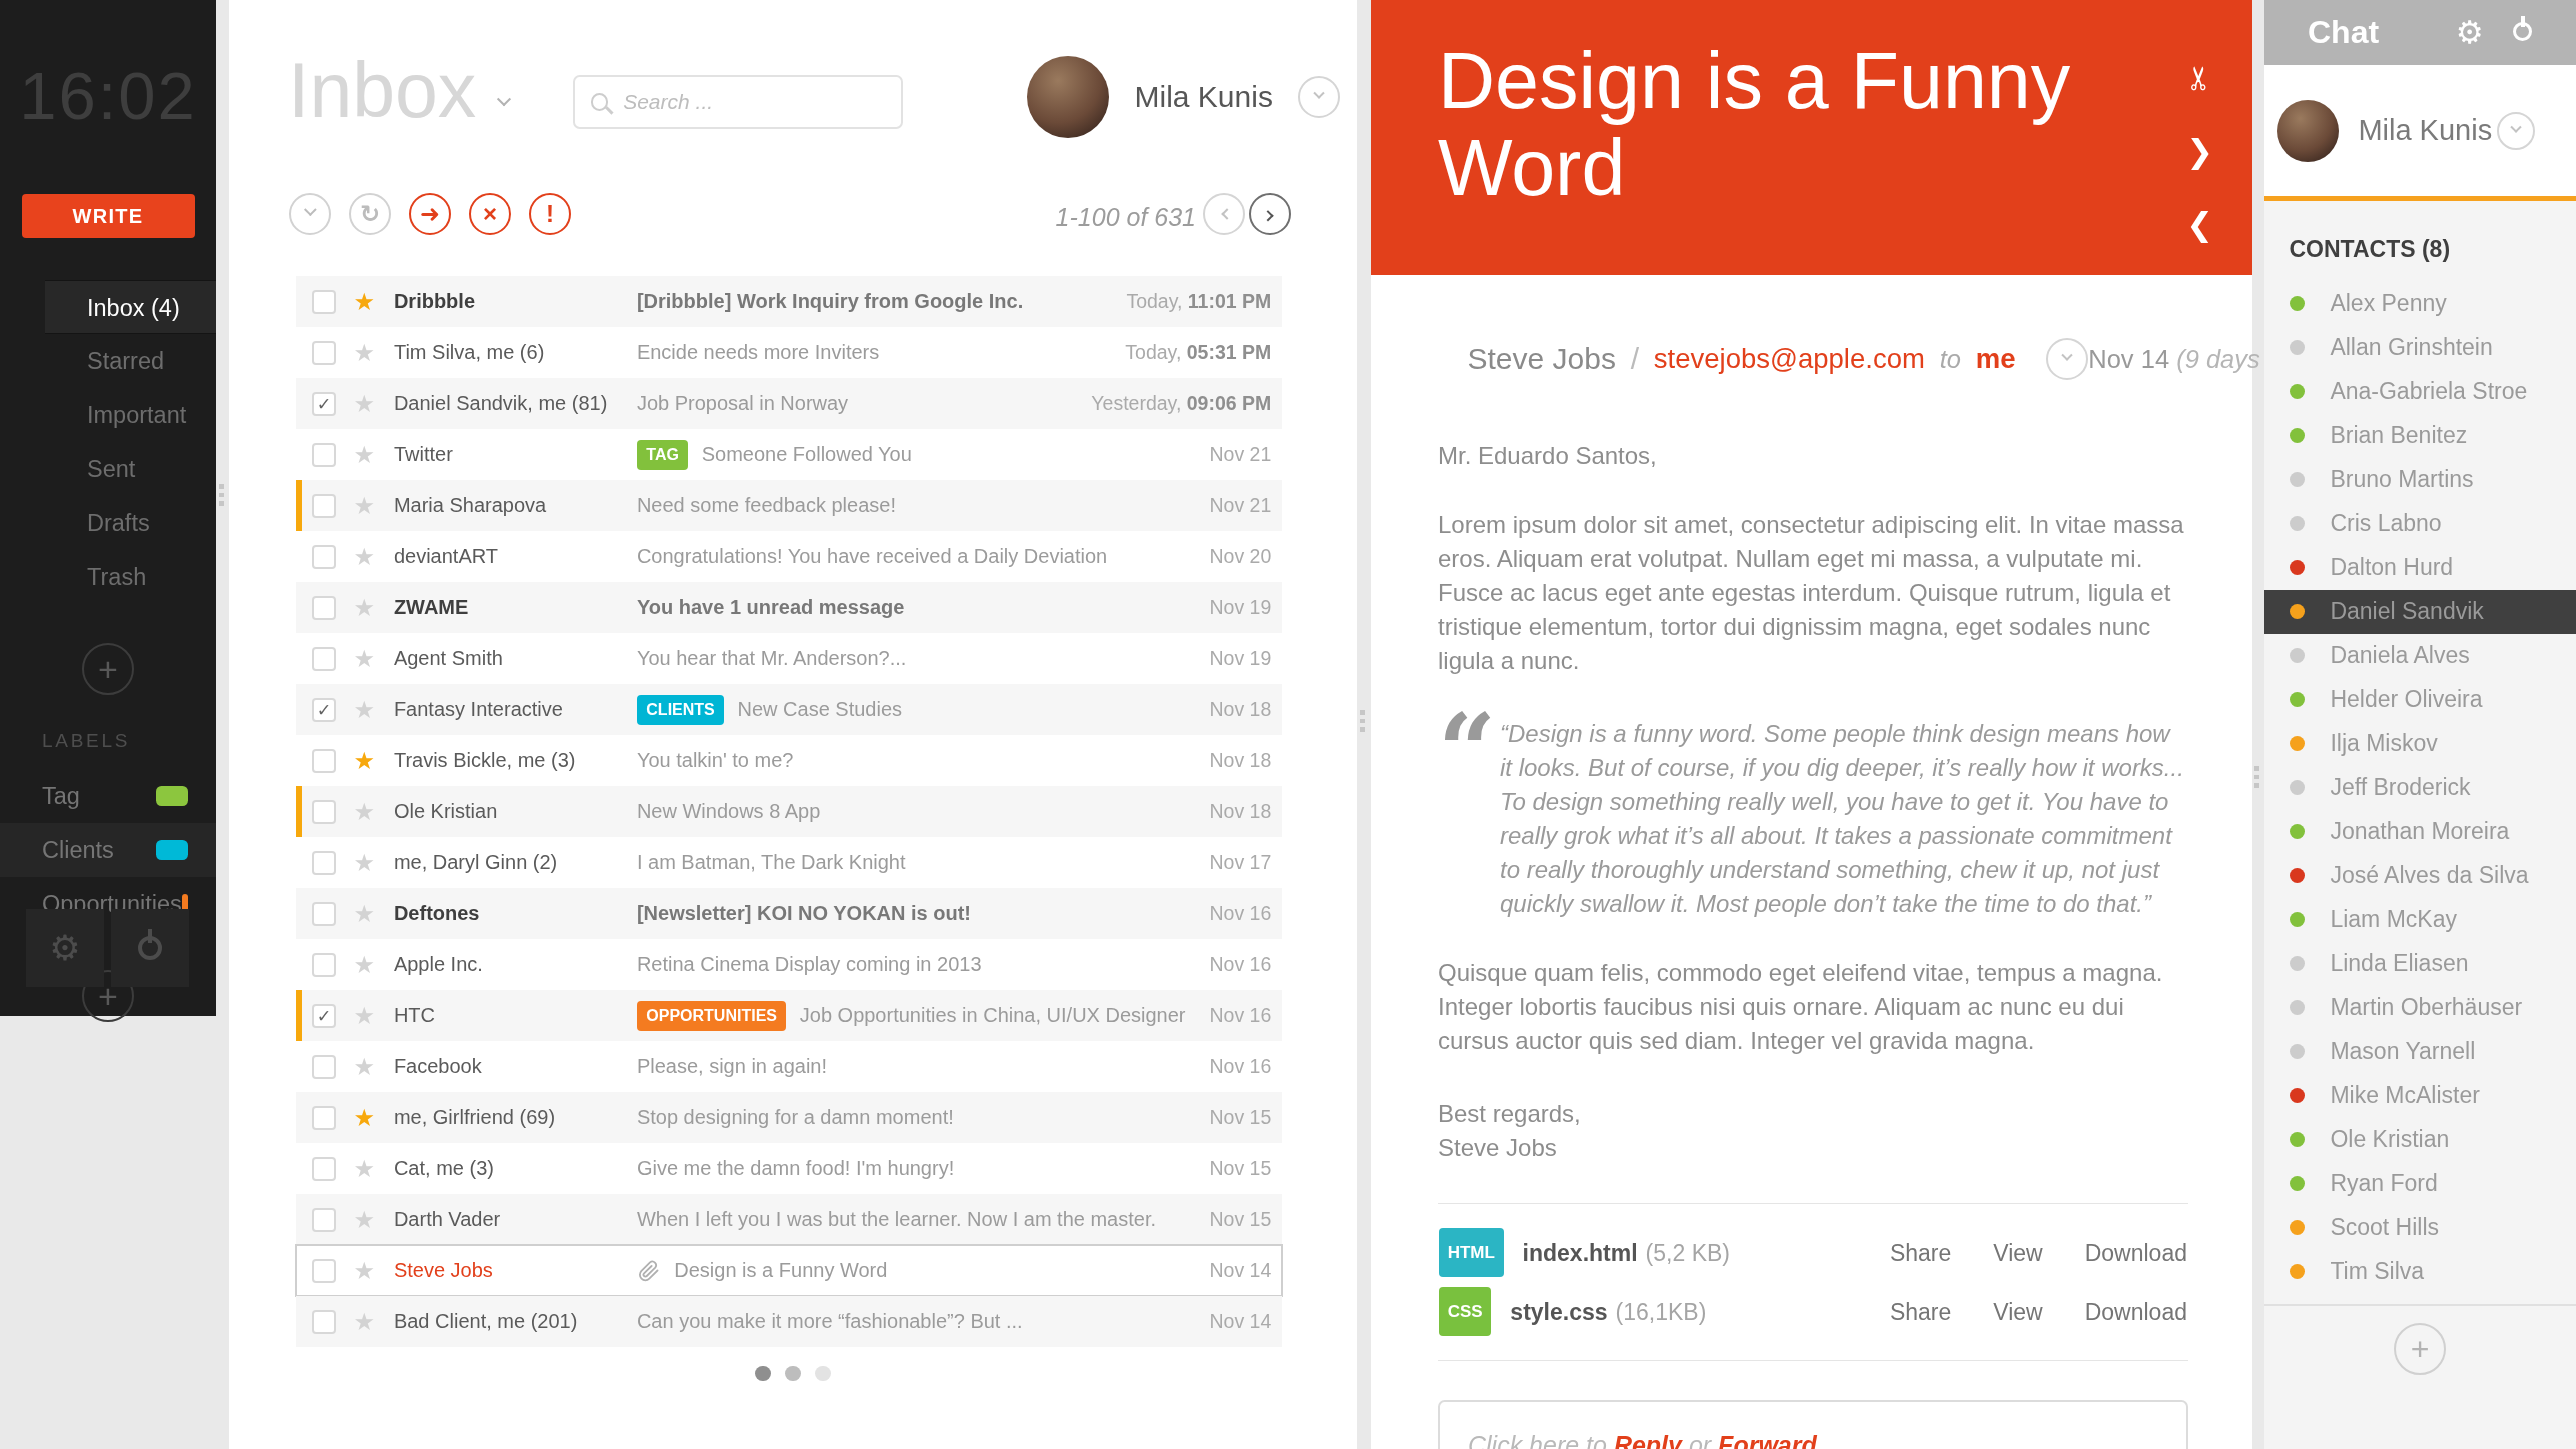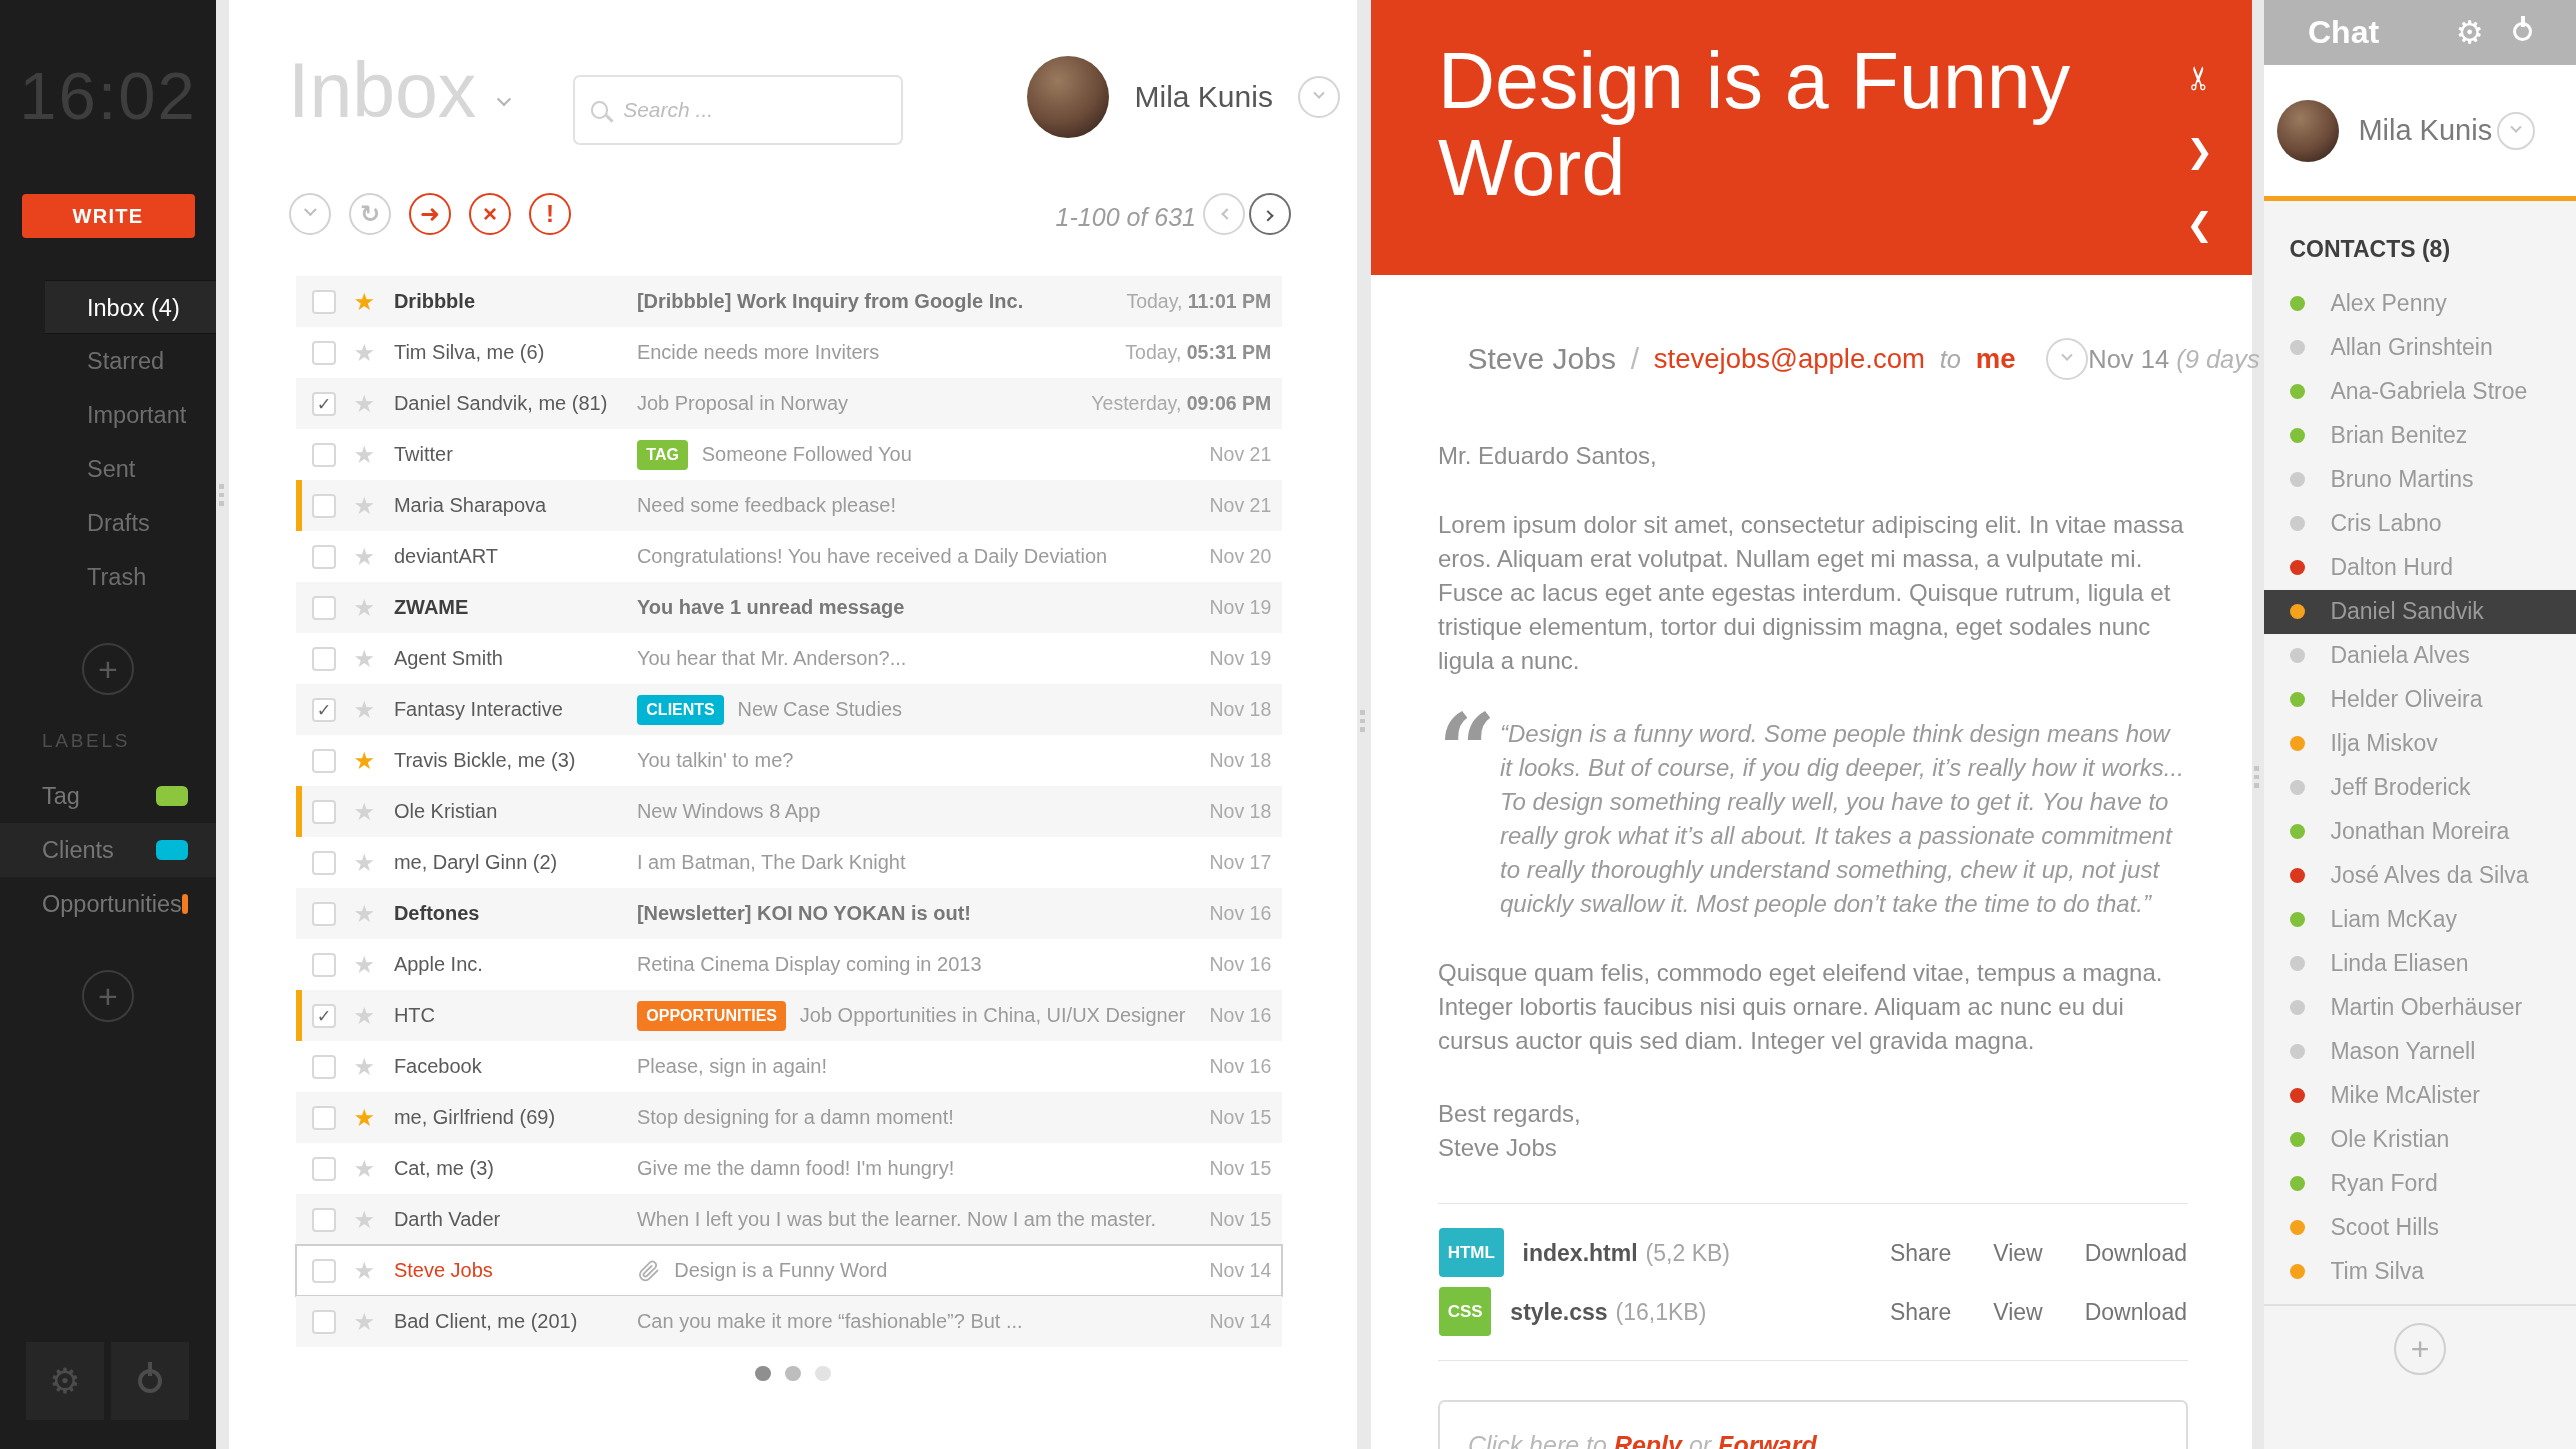--- a/index.html
+++ b/index.html
@@ -1,20 +1,20 @@
 <!DOCTYPE html>
 <html style="font-size:10.7px"><head>
 <meta charset="utf-8">
 <style>
   * { margin:0; padding:0; box-sizing:border-box; }
   html,body { width:2576px; height:1449px; overflow:hidden; }
   body { background:#e9e9e9; font-family:"Liberation Sans","DejaVu Sans",sans-serif; position:relative; }
 
   
-  .sidebar { position:absolute; left:0; top:0; width:216px; height:1449px; background:#1d1d1d; }
+  .sidebar { position:absolute; left:0; top:0; width:216px; height:1016px; background:#1d1d1d; }
   .clock { margin-top:57px; text-align:center; font-size:67px; color:#3e3e3e; letter-spacing:2px; }
   .write-btn { display:block; margin:60px auto 0; width:173px; height:44px; background:#e8431d; border:none; border-radius:4px;
                color:#fff; font-size:20px; font-weight:bold; letter-spacing:1.3px; text-align:center; line-height:44px; cursor:pointer;
                font-family:inherit; }
   .nav { margin-top:42px;padding-left:45px; }
   .nav-item { height:54px; line-height:54px; padding-left:42px; font-size:23.5px; color:#6d6d6d; cursor:pointer; }
   .nav-item.active { background:#282828; color:#fdfdfd; border-top:1.3px solid #141414; border-bottom:1.3px solid #141414; }
   .plus-circle { width:52px; height:52px; border:2px solid #3c3c3c; border-radius:50%; color:#585858; font-size:34px;
                  line-height:48px; text-align:center; margin:39px auto 0; cursor:pointer; }
   .labels-head { padding-left:42px; font-size:19px; color:#4e4e4e; letter-spacing:2.7px; margin-top:35px; }
@@ -33,21 +33,21 @@
   
   .handle { position:absolute; display:flex; flex-direction:column; gap:4px; }
   .handle i { width:4.7px; height:4.7px; background:#c6c6c6; display:block; }
 
   
   .list-panel { position:absolute; left:229px; top:0; width:1128px; height:1449px; background:#fff; }
   .inbox-title { position:absolute; left:59px; top:46px; font-size:77px; color:#d7d7d7; display:flex; align-items:center; gap:23px; }
   .chev { display:inline-block; width:10px; height:10px; border-right:2.7px solid currentColor; border-bottom:2.7px solid currentColor;
           transform:rotate(45deg) translate(-1.3px,-1.3px); }
   .title-chev { color:#b3b3b3; margin-top:20px; }
-  .search-box { position:absolute; left:344px; top:75px; width:330px; height:70px; border:2px solid #e2e2e2; border-radius:6.7px;
+  .search-box { position:absolute; left:344px; top:75px; width:330px; height:54px; border:2px solid #e2e2e2; border-radius:6.7px;
                 display:flex; align-items:center; padding:0 16px; gap:14.8px; background:#fff; }
   .mag { width:17.4px; height:17.4px; border:2.7px solid #cdcdcd; border-radius:50%; position:relative; flex:none; }
   .mag::after { content:""; position:absolute; width:2.7px; height:9.4px; background:#cdcdcd; right:-4.7px; bottom:-6.7px; transform:rotate(-45deg); }
   .search-box input { border:none; outline:none; font-size:21px; font-style:italic; color:#8f8f8f; width:100%; font-family:inherit; background:transparent; }
   .search-box input::placeholder { color:#bdbdbd; }
   .user-box { position:absolute; left:798px; top:56px; display:flex; align-items:center; gap:25.5px; cursor:pointer; }
   .avatar { border-radius:50%; background:radial-gradient(circle at 38% 30%, #9a7a5e, #6b4a38 55%, #2e1f1a 95%); }
   .av-120 { width:82px; height:82px; }
   .user-name { font-size:30px; color:#565656; }
   .circ { border-radius:50%; border:2px solid #d5d5d5; color:#c3c3c3; display:flex; align-items:center; justify-content:center; cursor:pointer; }

